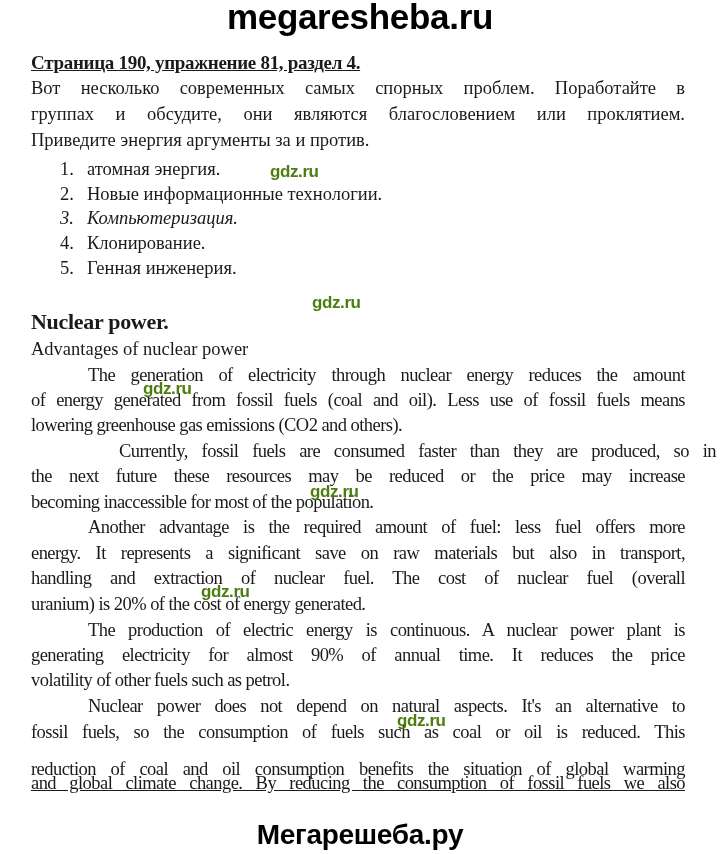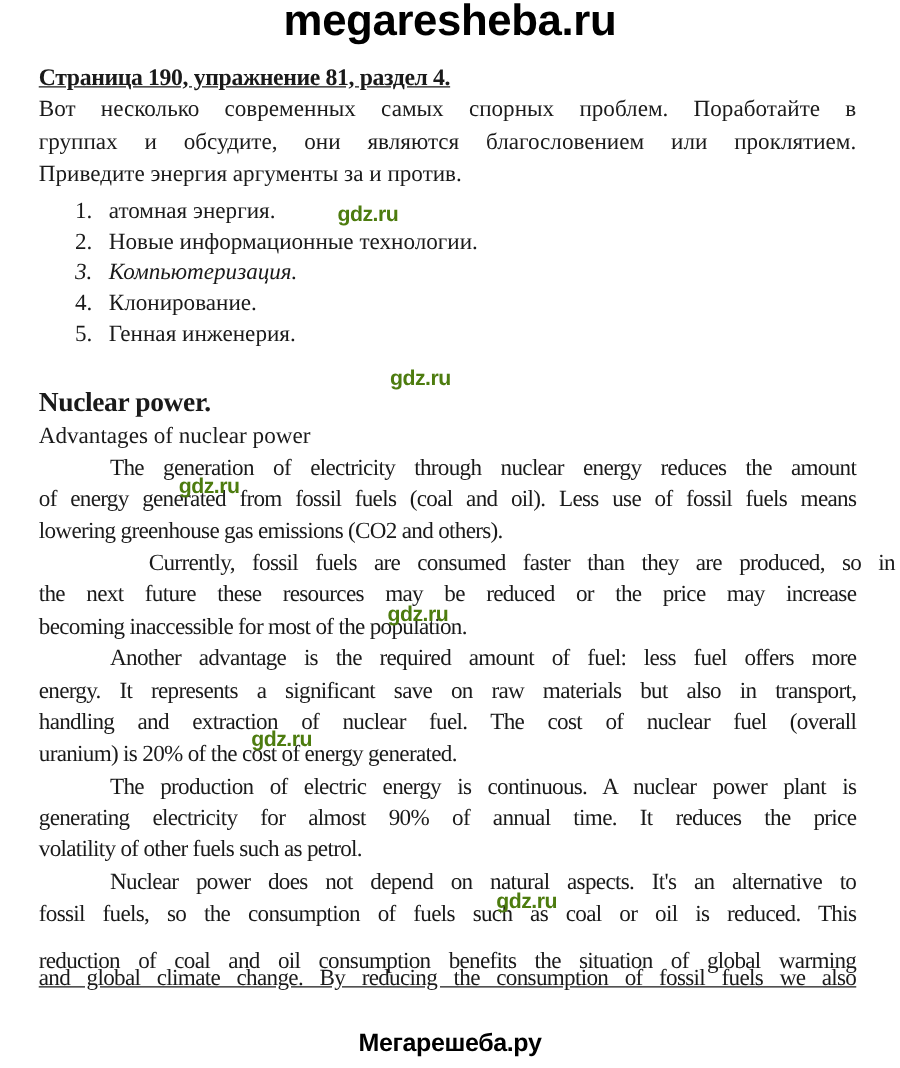--- a/index.html
+++ b/index.html
@@ -1,21 +1,21 @@
 <!DOCTYPE html>
 <html><head>
 <meta charset="utf-8">
 <style>
   html, body { margin: 0; padding: 0; background: #ffffff; }
   body { width: 720px; height: 854px; position: relative; overflow: hidden;
          font-family: "Liberation Serif", "DejaVu Serif", serif; color: #1a1a1a; }
   .site-header { position: absolute; left: 0; width: 720px; top: 0; height: 30px; text-align: center;
          font-family: "Liberation Sans", sans-serif; font-weight: bold; font-size: 35px; color: #000; line-height: 30px; letter-spacing: -0.3px; }
   .site-footer { position: absolute; left: 0; width: 720px; top: 818px; height: 34px; text-align: center;
-         font-family: "Liberation Sans", sans-serif; font-weight: bold; font-size: 20px; color: #000; line-height: 34px; letter-spacing: -0.3px; }
+         font-family: "Liberation Sans", sans-serif; font-weight: bold; font-size: 28px; color: #000; line-height: 34px; letter-spacing: -0.3px; }
   .line { position: absolute; left: 31px; width: 654px; font-size: 18.5px; line-height: 22px; white-space: nowrap; }
   .just { text-align: justify; text-align-last: justify; }
   .indent { left: 88px; width: 597px; }
   .title { font-weight: bold; font-size: 19px; letter-spacing: -0.3px; text-decoration: underline; }
   .heading { font-weight: bold; font-size: 22px; letter-spacing: -0.3px; }
   .list-item { position: absolute; left: 60px; font-size: 18.5px; line-height: 22px; white-space: nowrap; }
   .list-num { display: inline-block; width: 27px; }
   .wm { position: absolute; font-family: "Liberation Sans", sans-serif; font-weight: bold; font-size: 17px;
         color: #4d7c0f; line-height: 18px; letter-spacing: -0.4px; }
   .condensed { letter-spacing: -0.55px; }

